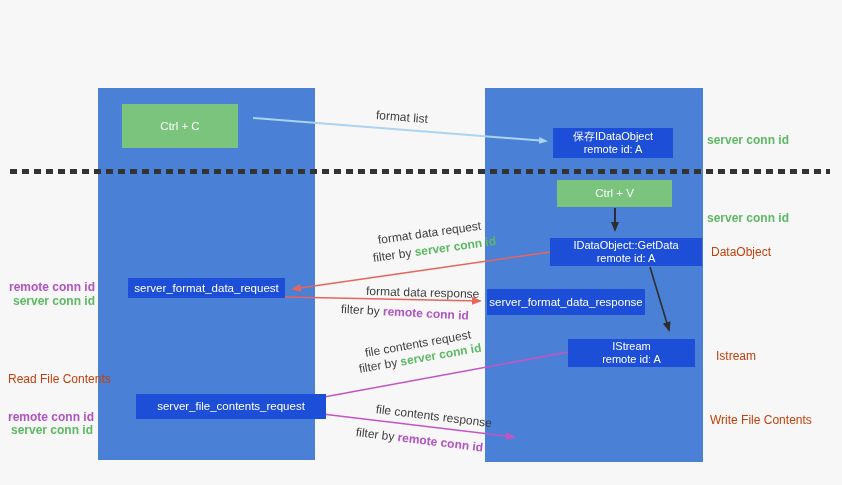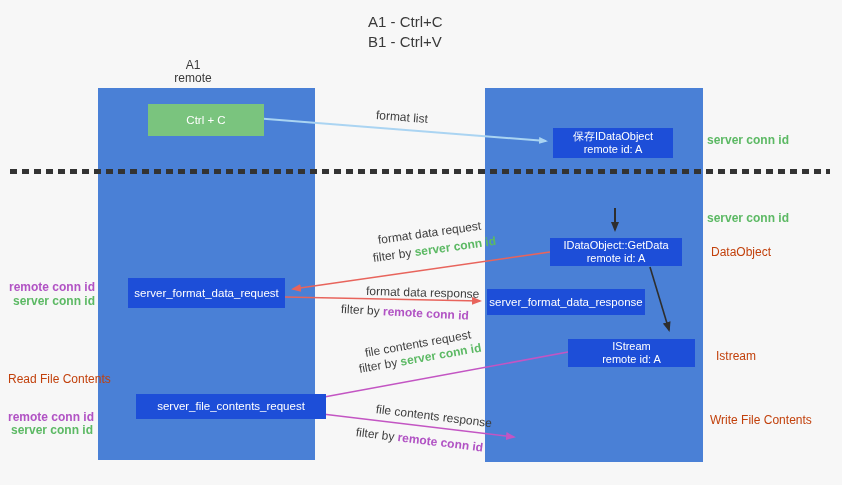--- a/index.html
+++ b/index.html
@@ -29,29 +29,21 @@
   .purple-t { color:#b153c4; font-weight:bold; }
   .dark-t   { color:#c2410c; }
   .right-align { text-align:right; }
   svg.arrows { position:absolute; left:0; top:0; pointer-events:none; }
 </style>
 </head>
 <body>
 
 <div class="canvas">
 
-  <div class="abs title" style="left:368px; top:12px;">
-    <div>A1 - Ctrl+C</div>
-    <div>B1 - Ctrl+V</div>
-  </div>
 
-  <div class="abs col-header" style="left:133px; top:59px; width:120px;">
-    <div>A1</div>
-    <div>remote</div>
-  </div>
 
   <div class="column" style="left:98px; top:88px; width:217px; height:372px;"></div>
   <div class="column" style="left:485px; top:88px; width:218px; height:374px;"></div>
 
   <div class="divider" style="left:10px; top:169px; width:820px;"></div>
 
   <svg class="arrows" width="842" height="485">
     <defs>
       <marker id="m-blue" markerWidth="10" markerHeight="8" refX="7" refY="3.5" orient="auto" markerUnits="userSpaceOnUse">
         <path d="M0,0 L9,3.5 L0,7 z" fill="#aad4f2"></path>
@@ -68,36 +60,39 @@
     </defs>
     <line x1="253" y1="118" x2="546" y2="141" stroke="#aad4f2" stroke-width="2" marker-end="url(#m-blue)"></line>
     <line x1="615" y1="208" x2="615" y2="230" stroke="#2e2e2e" stroke-width="2" marker-end="url(#m-black)"></line>
     <line x1="650" y1="267" x2="669" y2="330" stroke="#2e2e2e" stroke-width="1.6" marker-end="url(#m-black)"></line>
     <line x1="550" y1="252" x2="293" y2="289" stroke="#e8645c" stroke-width="1.6" marker-end="url(#m-red)"></line>
     <line x1="285" y1="297" x2="480" y2="301" stroke="#e8645c" stroke-width="1.6" marker-end="url(#m-red)"></line>
     <line x1="568" y1="352" x2="297" y2="402" stroke="#c355c3" stroke-width="1.6" marker-end="url(#m-magenta)"></line>
     <line x1="289" y1="410" x2="514" y2="437" stroke="#c355c3" stroke-width="1.6" marker-end="url(#m-magenta)"></line>
   </svg>
 
-  <div class="node green" style="left:148px; top:104px; width:116px; height:32px;">
+  <div class="node green" style="left:122px; top:104px; width:116px; height:44px;">
     <div>Ctrl + C</div>
   </div>
 
   <div class="node orange two-line" style="left:553px; top:128px; width:120px; height:30px;">
     <div>保存IDataObject</div>
     <div>remote id: A</div>
   </div>
 
+  <div class="node green" style="left:557px; top:180px; width:115px; height:27px;">
+    <div>Ctrl + V</div>
+  </div>
 
-  <div class="node orange two-line" style="left:550px; top:238px; width:132px; height:28px;">
+  <div class="node orange two-line" style="left:550px; top:238px; width:152px; height:28px;">
     <div>IDataObject::GetData</div>
     <div>remote id: A</div>
   </div>
 
-  <div class="node orange" style="left:128px; top:278px; width:157px; height:30px;">
+  <div class="node orange" style="left:128px; top:278px; width:157px; height:20px;">
     <div>server_format_data_request</div>
   </div>
 
   <div class="node orange" style="left:487px; top:289px; width:158px; height:26px;">
     <div>server_format_data_response</div>
   </div>
 
   <div class="node orange two-line" style="left:568px; top:339px; width:127px; height:28px;">
     <div>IStream</div>
     <div>remote id: A</div>

